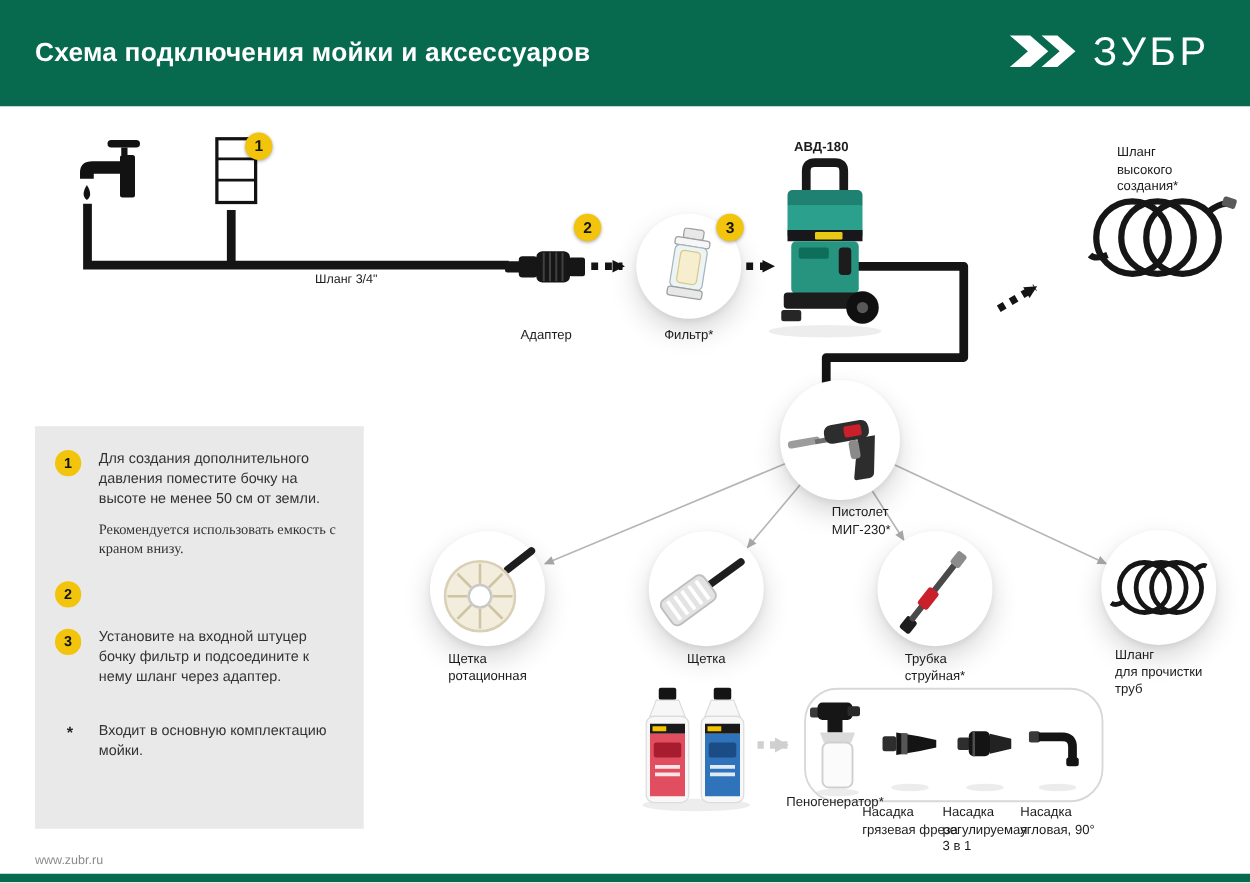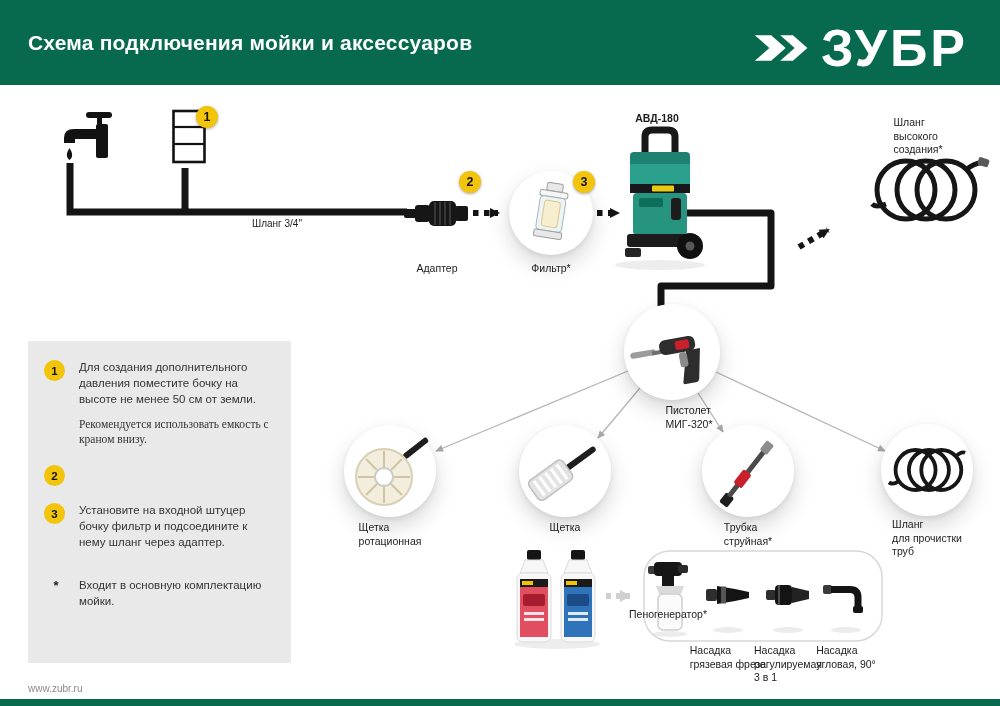--- a/index.html
+++ b/index.html
@@ -3,21 +3,21 @@
 <meta charset="utf-8">
 <style>
   * { margin:0; padding:0; box-sizing:border-box; }
   html,body { background:#fff; }
   body { font-family:"Liberation Sans", sans-serif; }
   .page { position:relative; width:1000px; height:706px; background:#fff; overflow:hidden; }
 
   .header { position:absolute; top:0; left:0; width:1000px; height:85px; background:#076a4f; }
   .header h1 { position:absolute; left:28px; top:31px; font-size:21px; font-weight:bold; color:#fff; letter-spacing:.2px; }
   .logo { position:absolute; right:32px; top:22px; display:flex; align-items:center; gap:10px; color:#fff; }
-  .logo .brand { font-size:52px; font-weight:bold; letter-spacing:3px; line-height:1; }
+  .logo .brand { font-size:32px; font-weight:normal; letter-spacing:3px; line-height:1; }
 
   .footer-bar { position:absolute; bottom:0; left:0; width:1000px; height:7px; background:#076a4f; }
   .url { position:absolute; left:28px; bottom:12px; font-size:10px; color:#8a8a8a; }
 
   .wires { position:absolute; left:0; top:0; pointer-events:none; }
   .item { position:absolute; }
   .pcircle { position:absolute; background:#fff; border-radius:50%;
              box-shadow:0 10px 22px rgba(0,0,0,.16), 0 2px 5px rgba(0,0,0,.07);
              display:flex; align-items:center; justify-content:center; }
   .lbl { position:absolute; transform:translateX(-50%); font-size:10.5px; line-height:1.3;
@@ -185,21 +185,21 @@
         <rect x="0" y="31" width="26" height="6" rx="3" fill="#9c9c9c"></rect>
         <rect x="22" y="33" width="10" height="4" fill="#6e6e6e"></rect>
         <rect x="30" y="24" width="36" height="15" rx="6" fill="#2d2d2d"></rect>
         <rect x="46" y="27" width="14" height="9" rx="2" fill="#c9202c"></rect>
         <path d="M56 38 L70 38 L64 68 Q63 71 60 71 L50 71 Q47 71 48 68 Z" fill="#2d2d2d"></path>
         <rect x="48" y="39" width="8" height="15" rx="3" fill="#8a8a8a"></rect>
       </g>
     </svg>
   </div>
   <div class="lbl" style="left:689px;top:404px">Пистолет
-МИГ-320*</div>
+МИГ-230*</div>
 
   <div class="pcircle" style="left:344px;top:425px;width:92px;height:92px">
     <svg width="80" height="80" viewBox="0 0 80 80">
       <rect x="52" y="24" width="30" height="6" rx="3" fill="#1e1e1e" transform="rotate(-38 52 24)"></rect>
       <circle cx="34" cy="46" r="28" fill="#f2eddc" stroke="#d8d0b6" stroke-width="2"></circle>
       <g stroke="#cfc5a2" stroke-width="2">
         <line x1="44" y1="46" x2="60" y2="46"></line>
           <line x1="41" y1="53" x2="52" y2="64"></line>
         <line x1="34" y1="56" x2="34" y2="72"></line>
           <line x1="27" y1="53" x2="16" y2="64"></line>
@@ -287,21 +287,21 @@
   <div class="item" style="left:648px;top:556px;width:44px;height:80px">
     <svg width="44" height="80" viewBox="0 0 44 80">
       <rect x="0" y="10" width="8" height="8" rx="2" fill="#3a3a3a"></rect>
       <rect x="6" y="6" width="28" height="14" rx="4" fill="#161616"></rect>
       <rect x="30" y="9" width="10" height="8" rx="2" fill="#2a2a2a"></rect>
       <rect x="14" y="20" width="12" height="10" fill="#161616"></rect>
       <path d="M8 30 H36 L33 38 H11 Z" fill="#dadada"></path>
       <rect x="10" y="38" width="24" height="36" rx="5" fill="#fbfbfb" stroke="#cfcfcf" stroke-width="1.5"></rect>
     </svg>
   </div>
-  <div class="lbl" style="left:668px;top:608px">Пеногенератор*</div>
+  <div class="lbl" style="left:668px;top:636px">Пеногенератор*</div>
 
   <div class="item" style="left:705px;top:578px;width:46px;height:34px">
     <svg width="46" height="34" viewBox="0 0 46 34">
       <rect x="1" y="11" width="11" height="12" rx="2" fill="#2e2e2e"></rect>
       <path d="M12 8 L30 11 L44 14 L44 20 L30 23 L12 26 Z" fill="#141414"></path>
       <rect x="16" y="8.5" width="5" height="17" fill="#555"></rect>
     </svg>
   </div>
   <div class="lbl" style="left:728px;top:644px">Насадка
 грязевая фреза</div>

